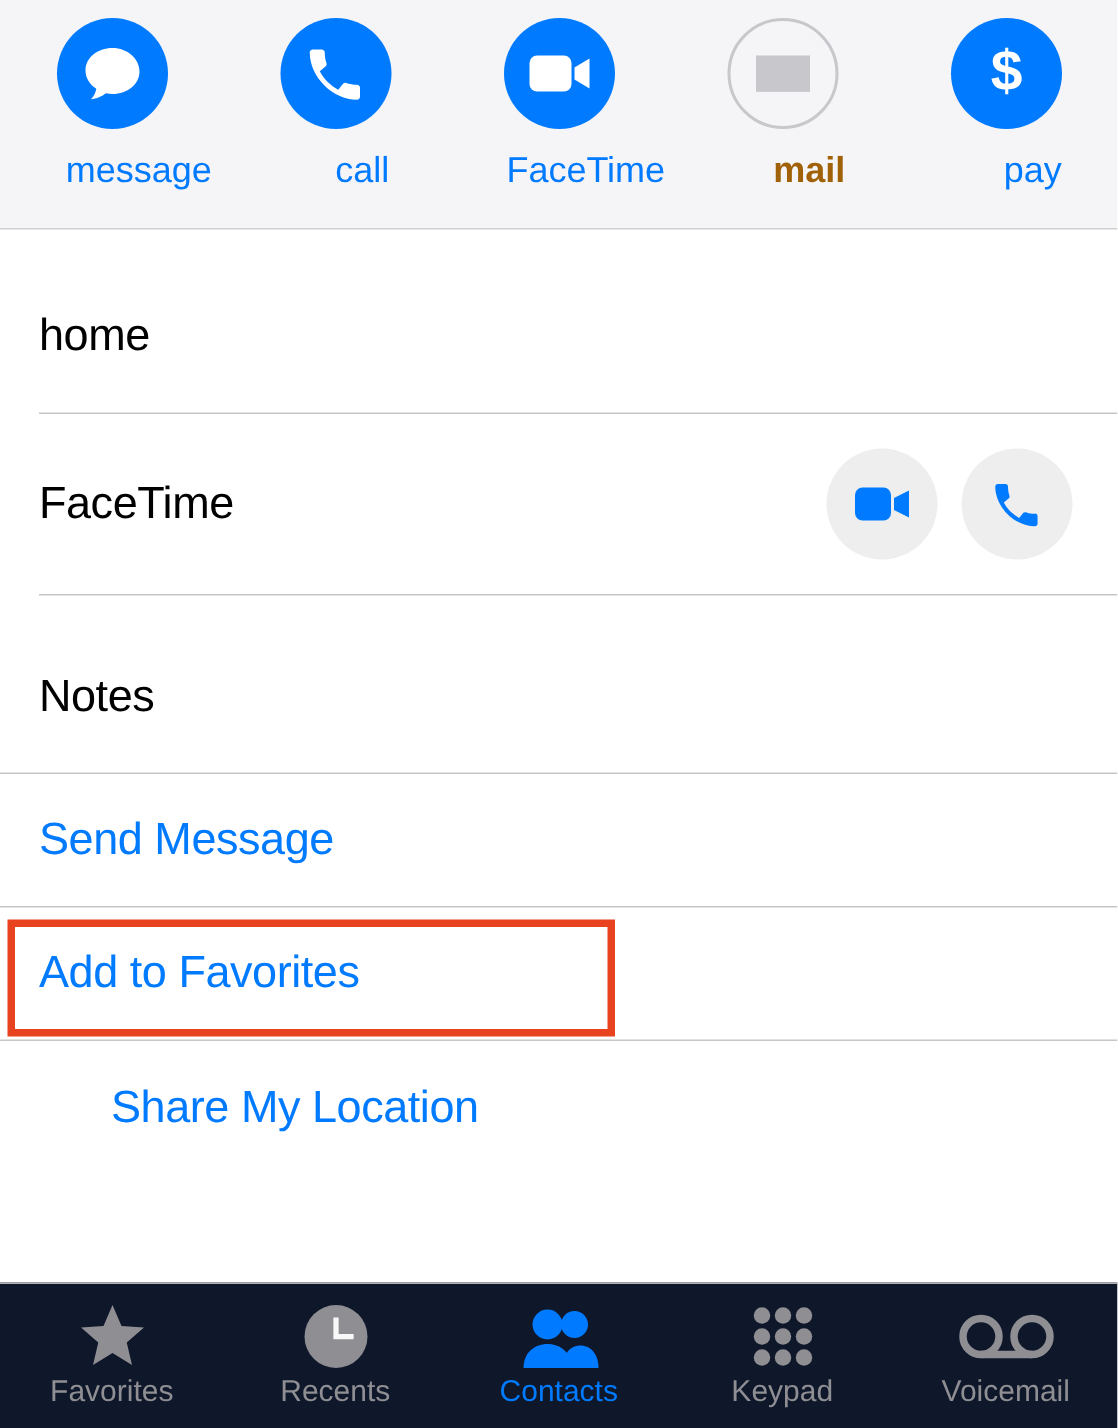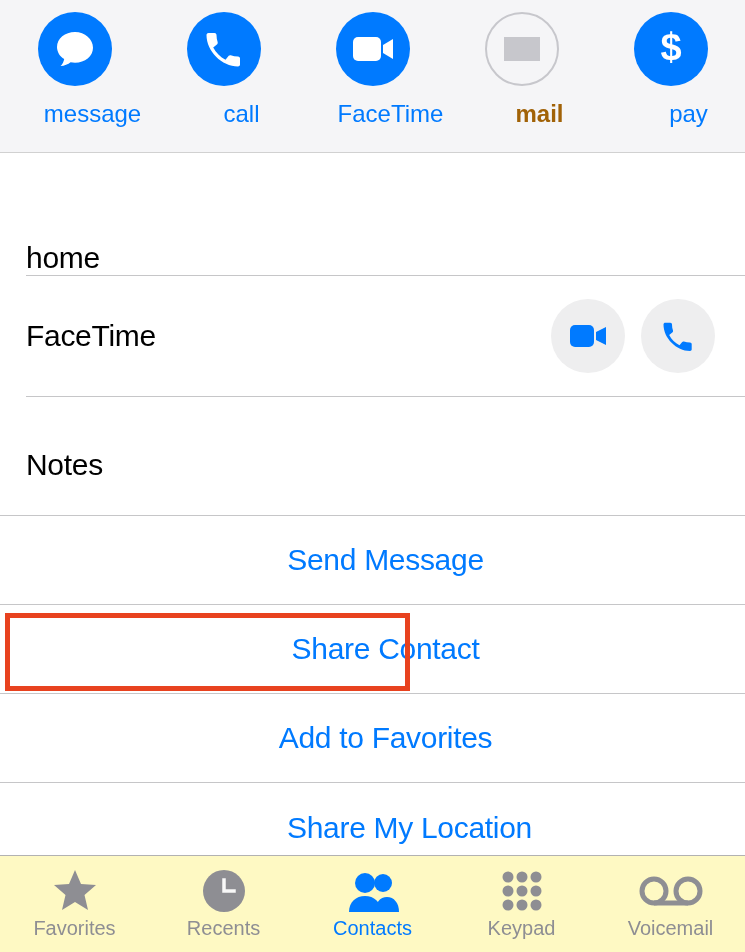--- a/index.html
+++ b/index.html
@@ -62,21 +62,21 @@
     }
     .row {
       border-bottom: 1px solid #c6c6c8;
       display: flex;
       align-items: center;
       justify-content: space-between;
       padding-right: 30px;
     }
     .row-home {
       height: 119px;
-      align-items: flex-end;
+      align-items: center;
       padding-top: 16px;
     }
     .row-facetime {
       height: 121px;
     }
     .row-notes {
       height: 118px;
       align-items: center;
       padding-top: 18px;
       border-bottom: none;
@@ -106,42 +106,41 @@
     .link-row {
       height: 89px;
       display: flex;
       align-items: center;
       padding-left: 26px;
       border-bottom: 1px solid #c6c6c8;
       font-size: 30px;
       color: #007aff;
       cursor: pointer;
       letter-spacing: -0.3px;
-      justify-content: center;
     }
     .link-row.last {
       border-bottom: none;
       margin-left: 48px;
     }
     .highlight-box {
       position: absolute;
       border: 5px solid #e8421f;
       pointer-events: none;
       left: 5px;
       top: 613px;
       width: 405px;
       height: 78px;
     }
     .tab-bar {
       position: absolute;
       bottom: 0;
       left: 0;
       right: 0;
       height: 97px;
-      background: #fef9c3;
+      background: #0f172a;
       border-top: 1px solid #b2b2b2;
       display: flex;
       justify-content: space-around;
       align-items: center;
     }
     .tab-item {
       display: flex;
       flex-direction: column;
       align-items: center;
       justify-content: center;
@@ -237,23 +236,20 @@
   <div class="row row-notes">
     <div class="row-label">Notes</div>
   </div>
 </div>
 
 <div class="action-links">
   <div class="link-row">
     <span>Send Message</span>
   </div>
   <div class="link-row">
-    <span>Share Contact</span>
-  </div>
-  <div class="link-row">
     <span>Add to Favorites</span>
   </div>
   <div class="link-row last">
     <span>Share My Location</span>
   </div>
 </div>
 
 <div class="highlight-box"></div>
 
 <div class="tab-bar">

